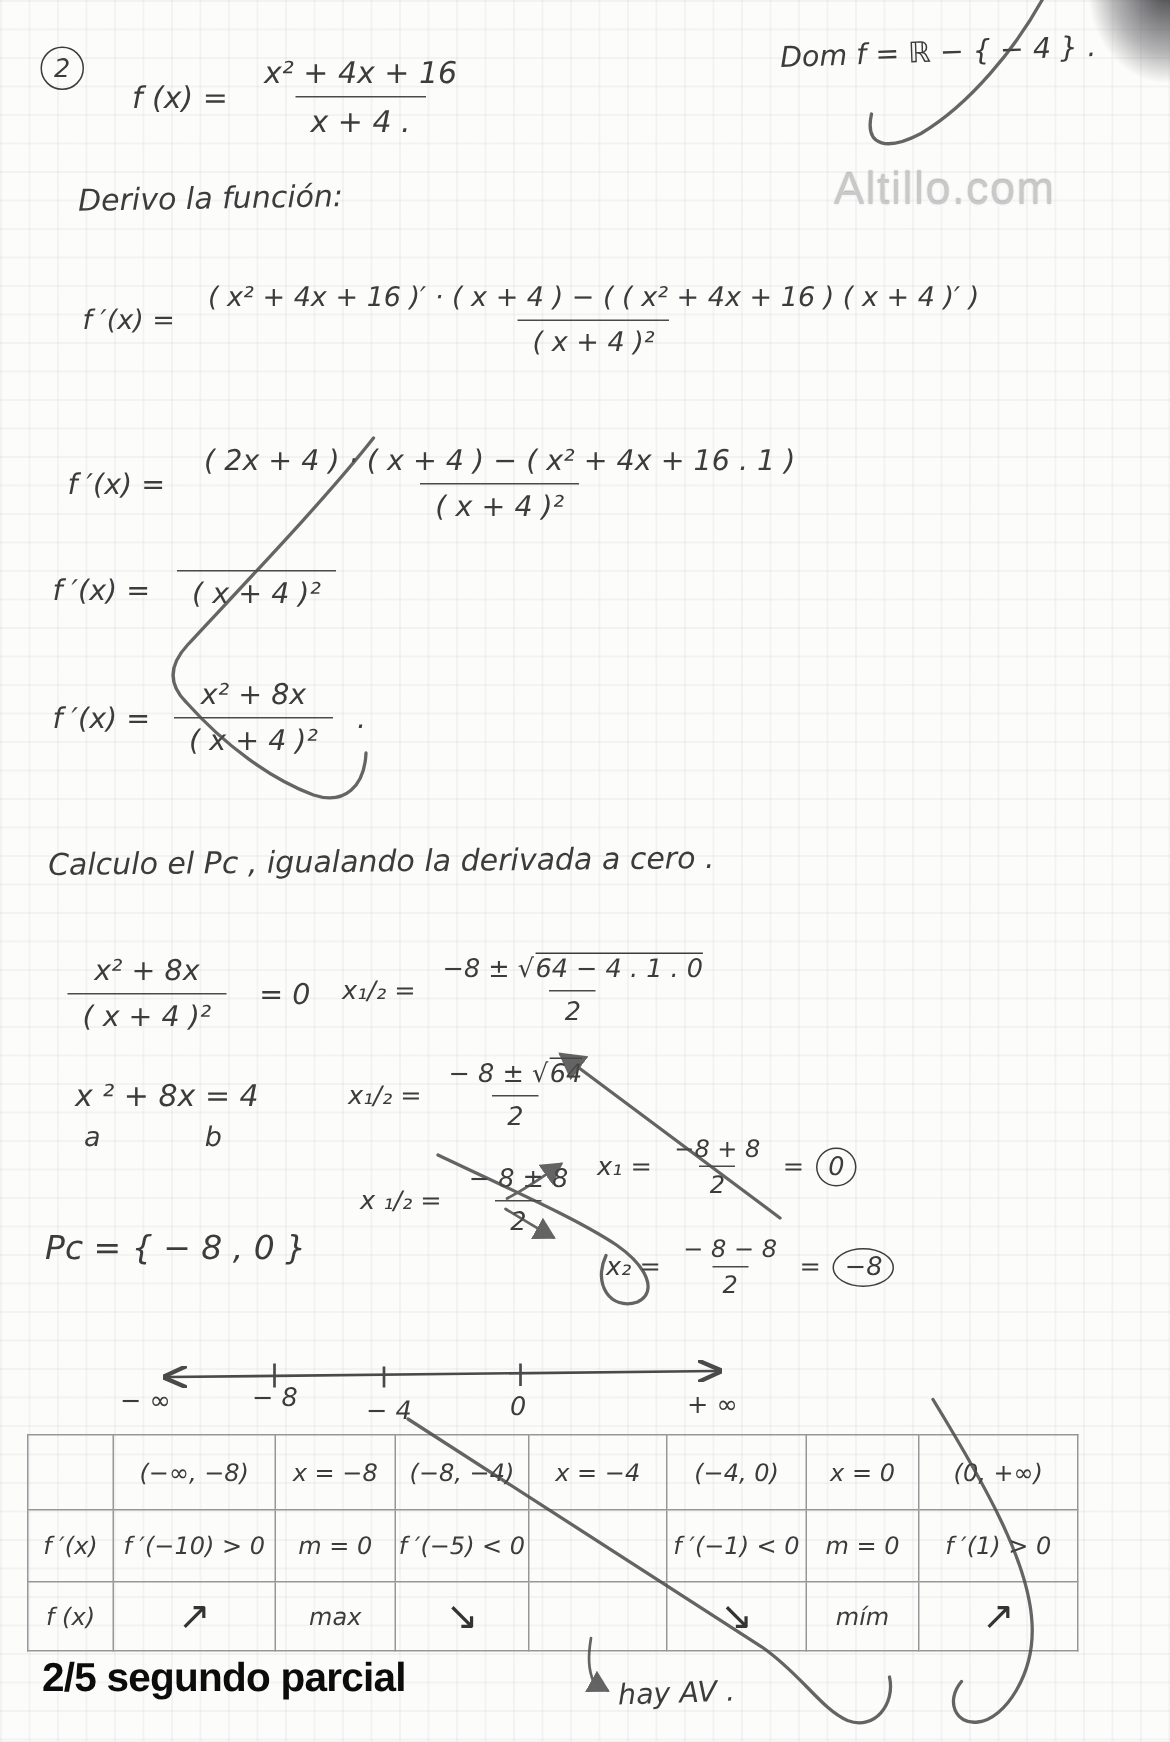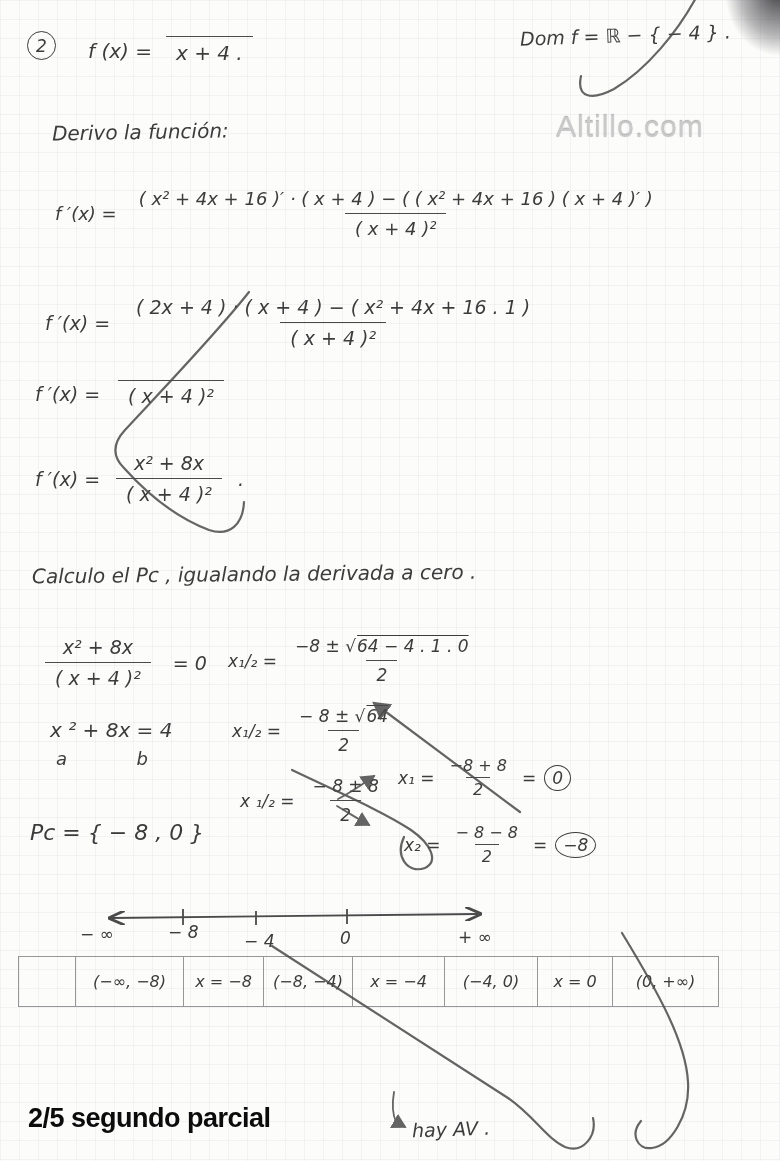--- a/index.html
+++ b/index.html
@@ -65,20 +65,21 @@
 
   <div class="corner-smudge"></div>
 
   <div class="num-circle">
     <span>2</span>
   </div>
 
   <div class="eq" style="left:88px; top:36px; font-size:20px; gap:14px;">
     <span>f (x) =</span>
     <span class="frac">
+      <span class="num">x² + 4x + 16</span>
       <span class="den">x + 4 .</span>
     </span>
   </div>
 
   <div class="abs hw" style="left:520px; top:24px; font-size:19px; transform:rotate(-2deg);">Dom f = ℝ − { − 4 } .</div>
 
   <div class="watermark">Altillo.com</div>
 
   <div class="abs hw" style="left:52px; top:120px; font-size:20px; transform:rotate(-1deg);">Derivo la función:</div>
 
@@ -215,20 +216,40 @@
         <tr style="height:50px">
       <td></td>
       <td>(−∞, −8)</td>
       <td>x = −8</td>
       <td>(−8, −4)</td>
       <td>x = −4</td>
       <td>(−4, 0)</td>
       <td>x = 0</td>
       <td>(0, +∞)</td>
     </tr>
+    <tr style="height:48px">
+      <td>f ′(x)</td>
+      <td>f ′(−10) &gt; 0</td>
+      <td>m = 0</td>
+      <td>f ′(−5) &lt; 0</td>
+      <td></td>
+      <td>f ′(−1) &lt; 0</td>
+      <td>m = 0</td>
+      <td>f ′(1) &gt; 0</td>
+    </tr>
+    <tr style="height:46px">
+      <td>f (x)</td>
+      <td class="cell-arrow">↗</td>
+      <td>max</td>
+      <td class="cell-arrow">↘</td>
+      <td></td>
+      <td class="cell-arrow">↘</td>
+      <td>mím</td>
+      <td class="cell-arrow">↗</td>
+    </tr>
   </tbody>
     </table>
 
   <div class="abs hw" style="left:412px; top:1118px; font-size:19px; transform:rotate(-2deg);">hay AV .</div>
 
   <div class="footer-caption">2/5 segundo parcial</div>
 
   <svg class="strokes" width="780" height="1161" viewBox="0 0 780 1161">
     <defs>
       <marker id="penArrow" markerWidth="9" markerHeight="9" refX="7" refY="4.5" orient="auto">

